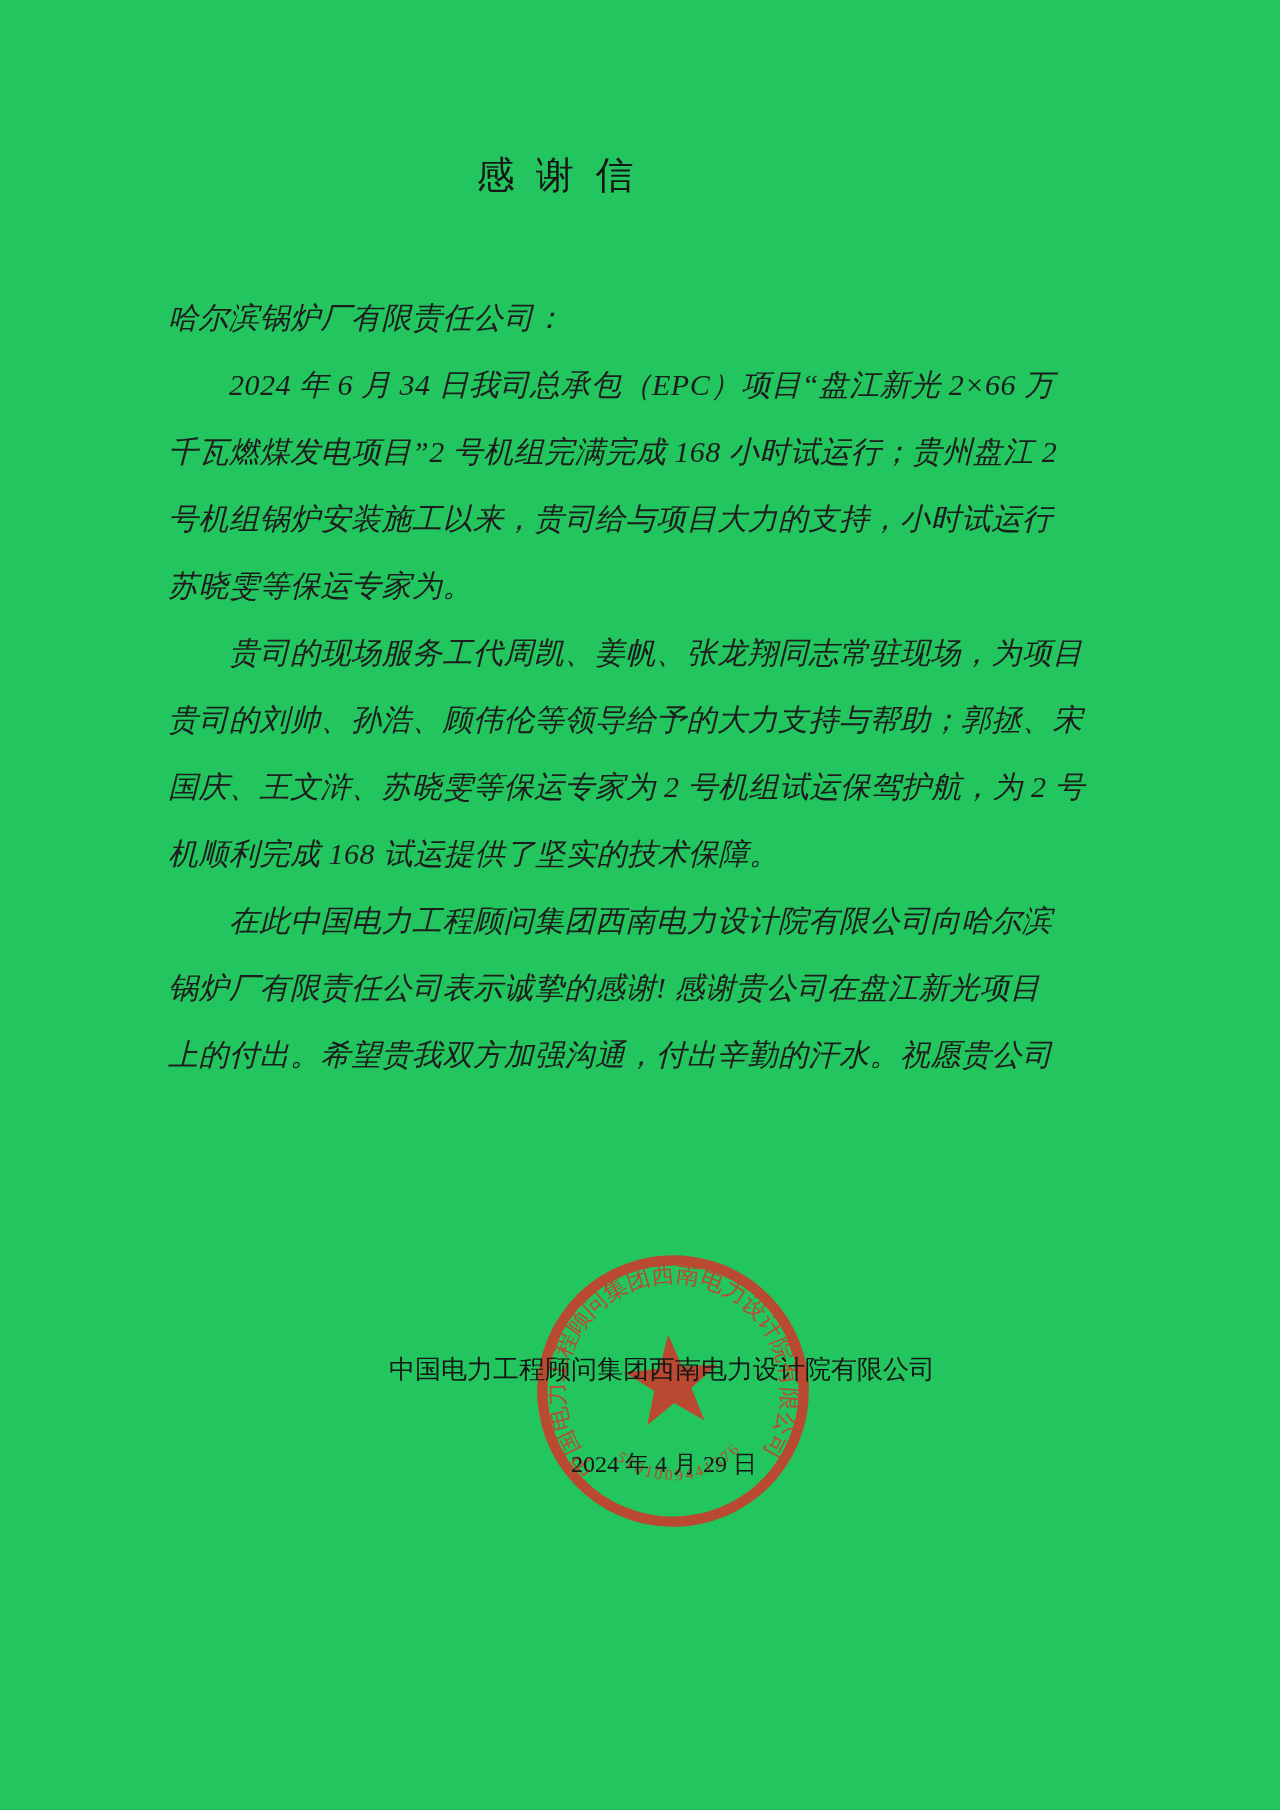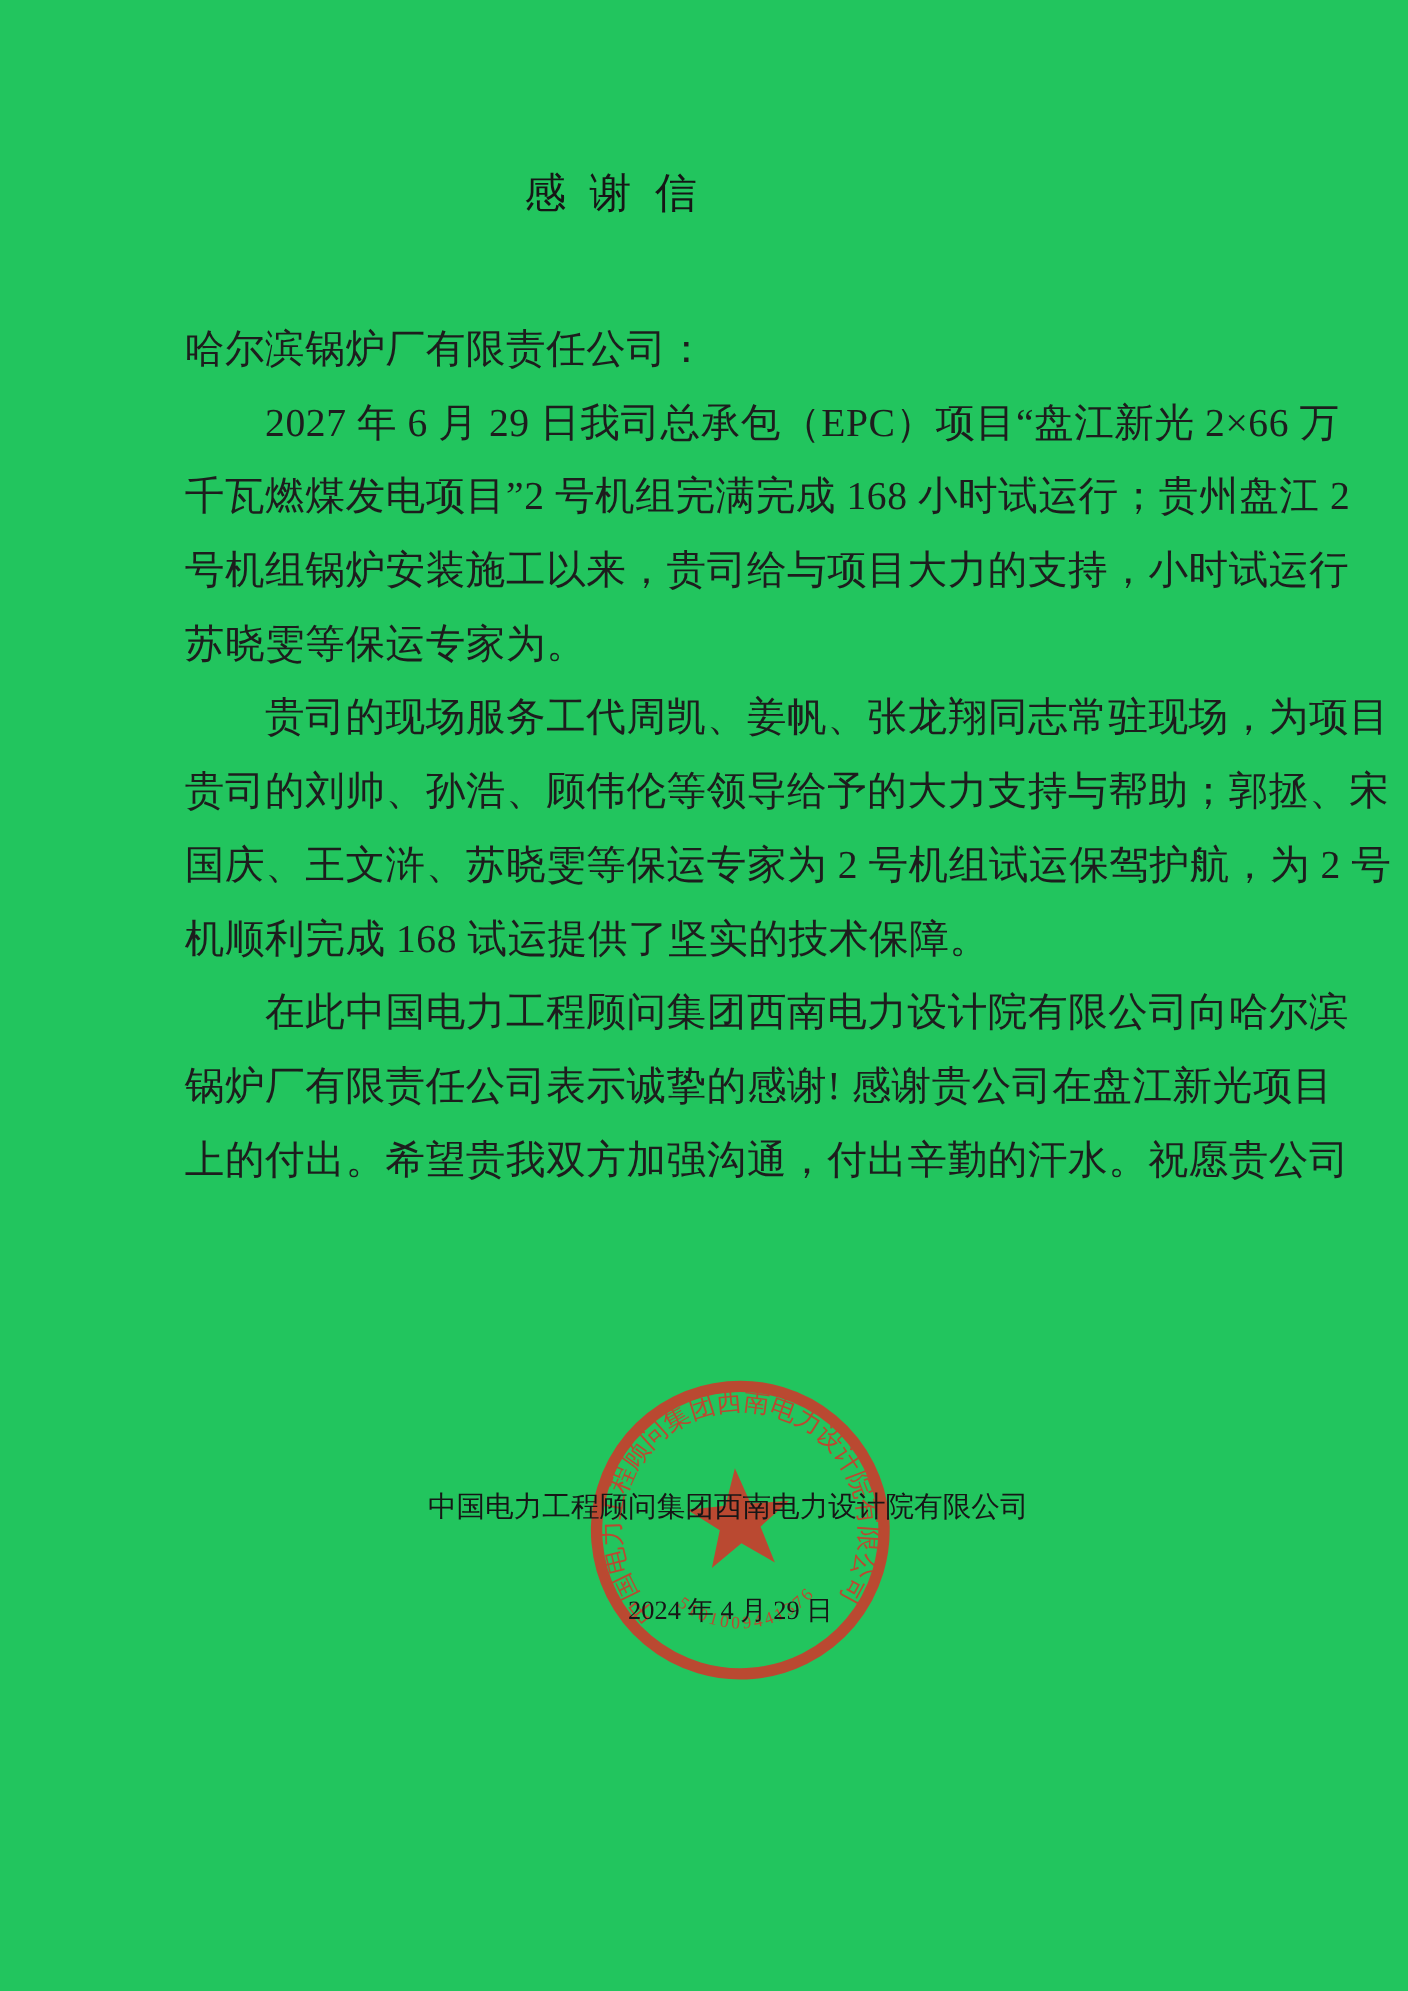--- a/index.html
+++ b/index.html
@@ -22,23 +22,24 @@
     color:#161616;
   }
   .body-block {
     position:absolute;
     top:284px; left:168px;
     width:952px;
   }
   .line {
     height:67px;
     line-height:67px;
-    font-size:36px;
+    font-size:30px;
     white-space:nowrap;
     letter-spacing:0.5px;
+    font-style:italic;
   }
   .signature {
     position:absolute;
     top:1352px; left:662px;
     transform:translateX(-50%);
     font-size:26px;
     white-space:nowrap;
     z-index:3;
     color:#161616;
   }
@@ -62,21 +63,21 @@
 </style>
 </head>
 <body>
 
 <div class="page">
 
   <div class="title">感 谢 信</div>
 
   <div class="body-block">
     <div class="line">哈尔滨锅炉厂有限责任公司：</div>
-    <div class="line">　　2027 年 6 月 29 日我司总承包（EPC）项目“盘江新光 2×66 万</div>
+    <div class="line">　　2024 年 6 月 34 日我司总承包（EPC）项目“盘江新光 2×66 万</div>
     <div class="line">千瓦燃煤发电项目”2 号机组完满完成 168 小时试运行；贵州盘江 2</div>
     <div class="line">号机组锅炉安装施工以来，贵司给与项目大力的支持，小时试运行</div>
     <div class="line">苏晓雯等保运专家为。</div>
     <div class="line">　　贵司的现场服务工代周凯、姜帆、张龙翔同志常驻现场，为项目</div>
     <div class="line">贵司的刘帅、孙浩、顾伟伦等领导给予的大力支持与帮助；郭拯、宋</div>
     <div class="line">国庆、王文浒、苏晓雯等保运专家为 2 号机组试运保驾护航，为 2 号</div>
     <div class="line">机顺利完成 168 试运提供了坚实的技术保障。</div>
     <div class="line">　　在此中国电力工程顾问集团西南电力设计院有限公司向哈尔滨</div>
     <div class="line">锅炉厂有限责任公司表示诚挚的感谢! 感谢贵公司在盘江新光项目</div>
     <div class="line">上的付出。希望贵我双方加强沟通，付出辛勤的汗水。祝愿贵公司</div>

